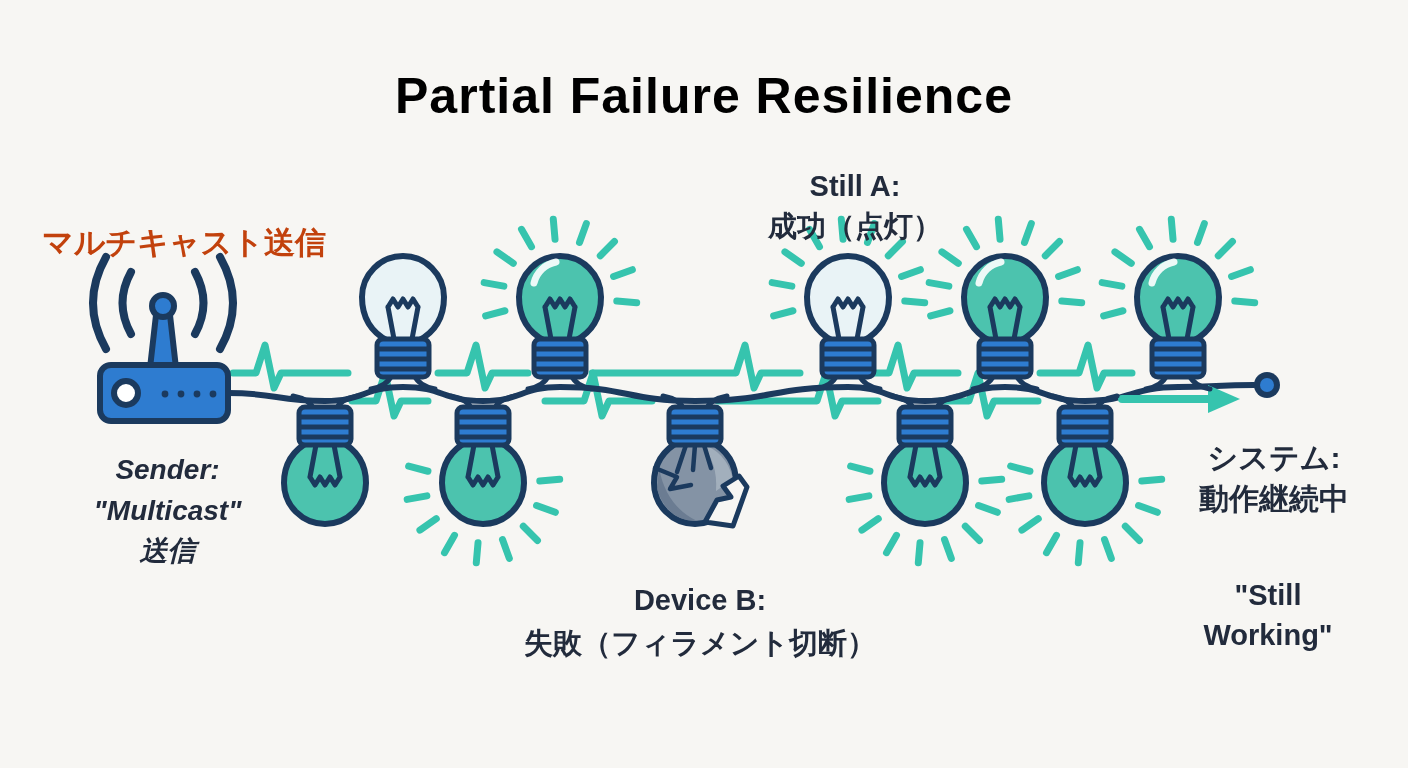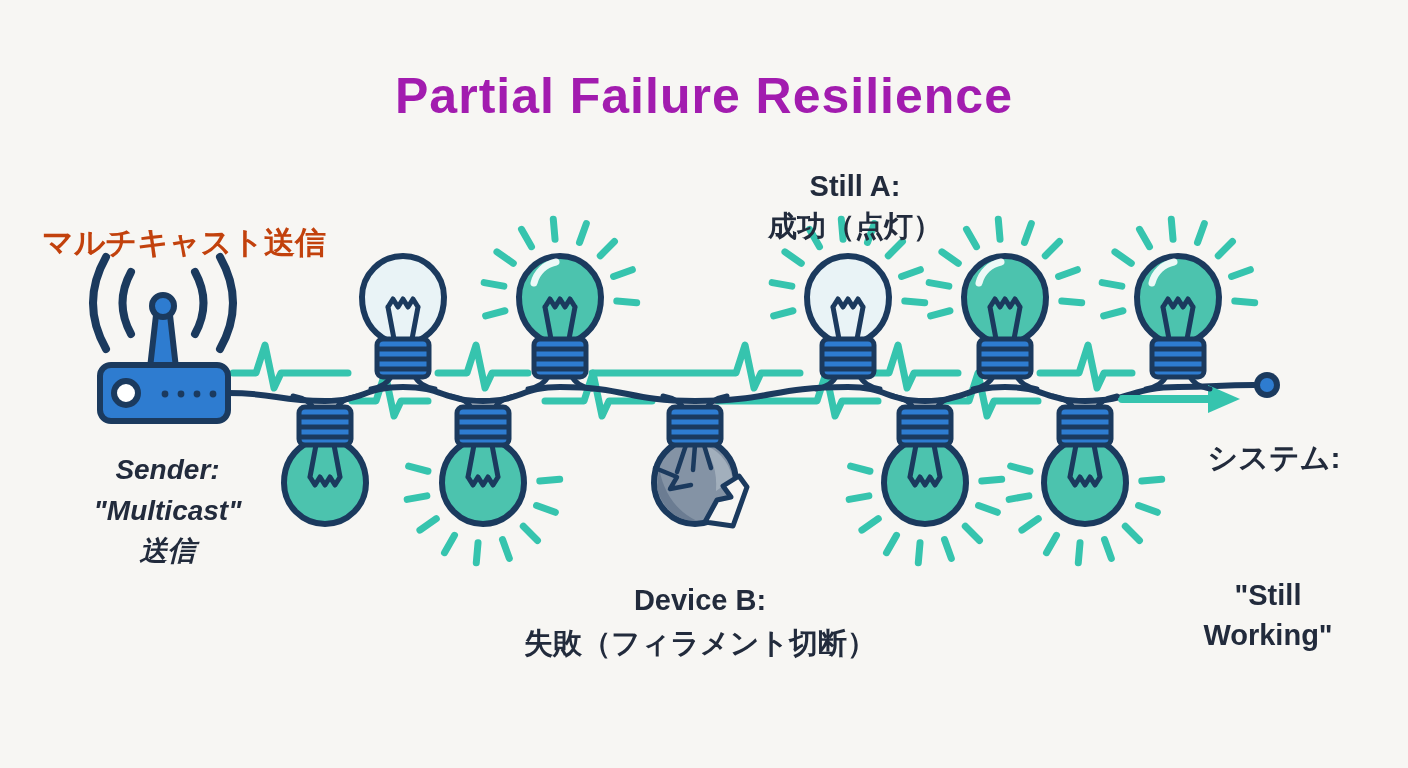--- a/index.html
+++ b/index.html
@@ -10,21 +10,21 @@
     background:#f7f6f3;
     overflow:hidden;
     font-family:"Liberation Sans","DejaVu Sans",sans-serif;
     color:#222b3c;
   }
   #scene{position:absolute;left:0;top:0;}
   .label{position:absolute;text-align:center;font-weight:700;line-height:1.38;}
   .title{
     left:0;right:0;top:62px;
     font-size:50px;font-weight:700;
-    color:#a21caf;letter-spacing:1px;
+    color:#000000;letter-spacing:1px;
   }
   .multicast-jp{left:24px;top:222px;width:320px;font-size:31px;color:#c2410c;}
   .sender{left:45px;top:450px;width:245px;font-size:28px;line-height:1.45;font-style:italic;}
   .device-a{left:720px;top:166px;width:270px;font-size:29px;}
   .device-b{left:460px;top:579px;width:480px;font-size:29px;line-height:1.48;}
   .system{left:1150px;top:437px;width:248px;font-size:30px;}
   .still{left:1153px;top:575px;width:230px;font-size:29px;}
 </style>
 </head>
 <body>
@@ -269,20 +269,21 @@
     <div>成功（点灯）</div>
   </div>
 
   <div class="label device-b">
     <div>Device B:</div>
     <div>失敗（フィラメント切断）</div>
   </div>
 
   <div class="label system">
     <div>システム:</div>
+    <div>動作継続中</div>
   </div>
 
   <div class="label still">
     <div>"Still</div>
     <div>Working"</div>
   </div>
 
 </div>
 
 </body></html>

